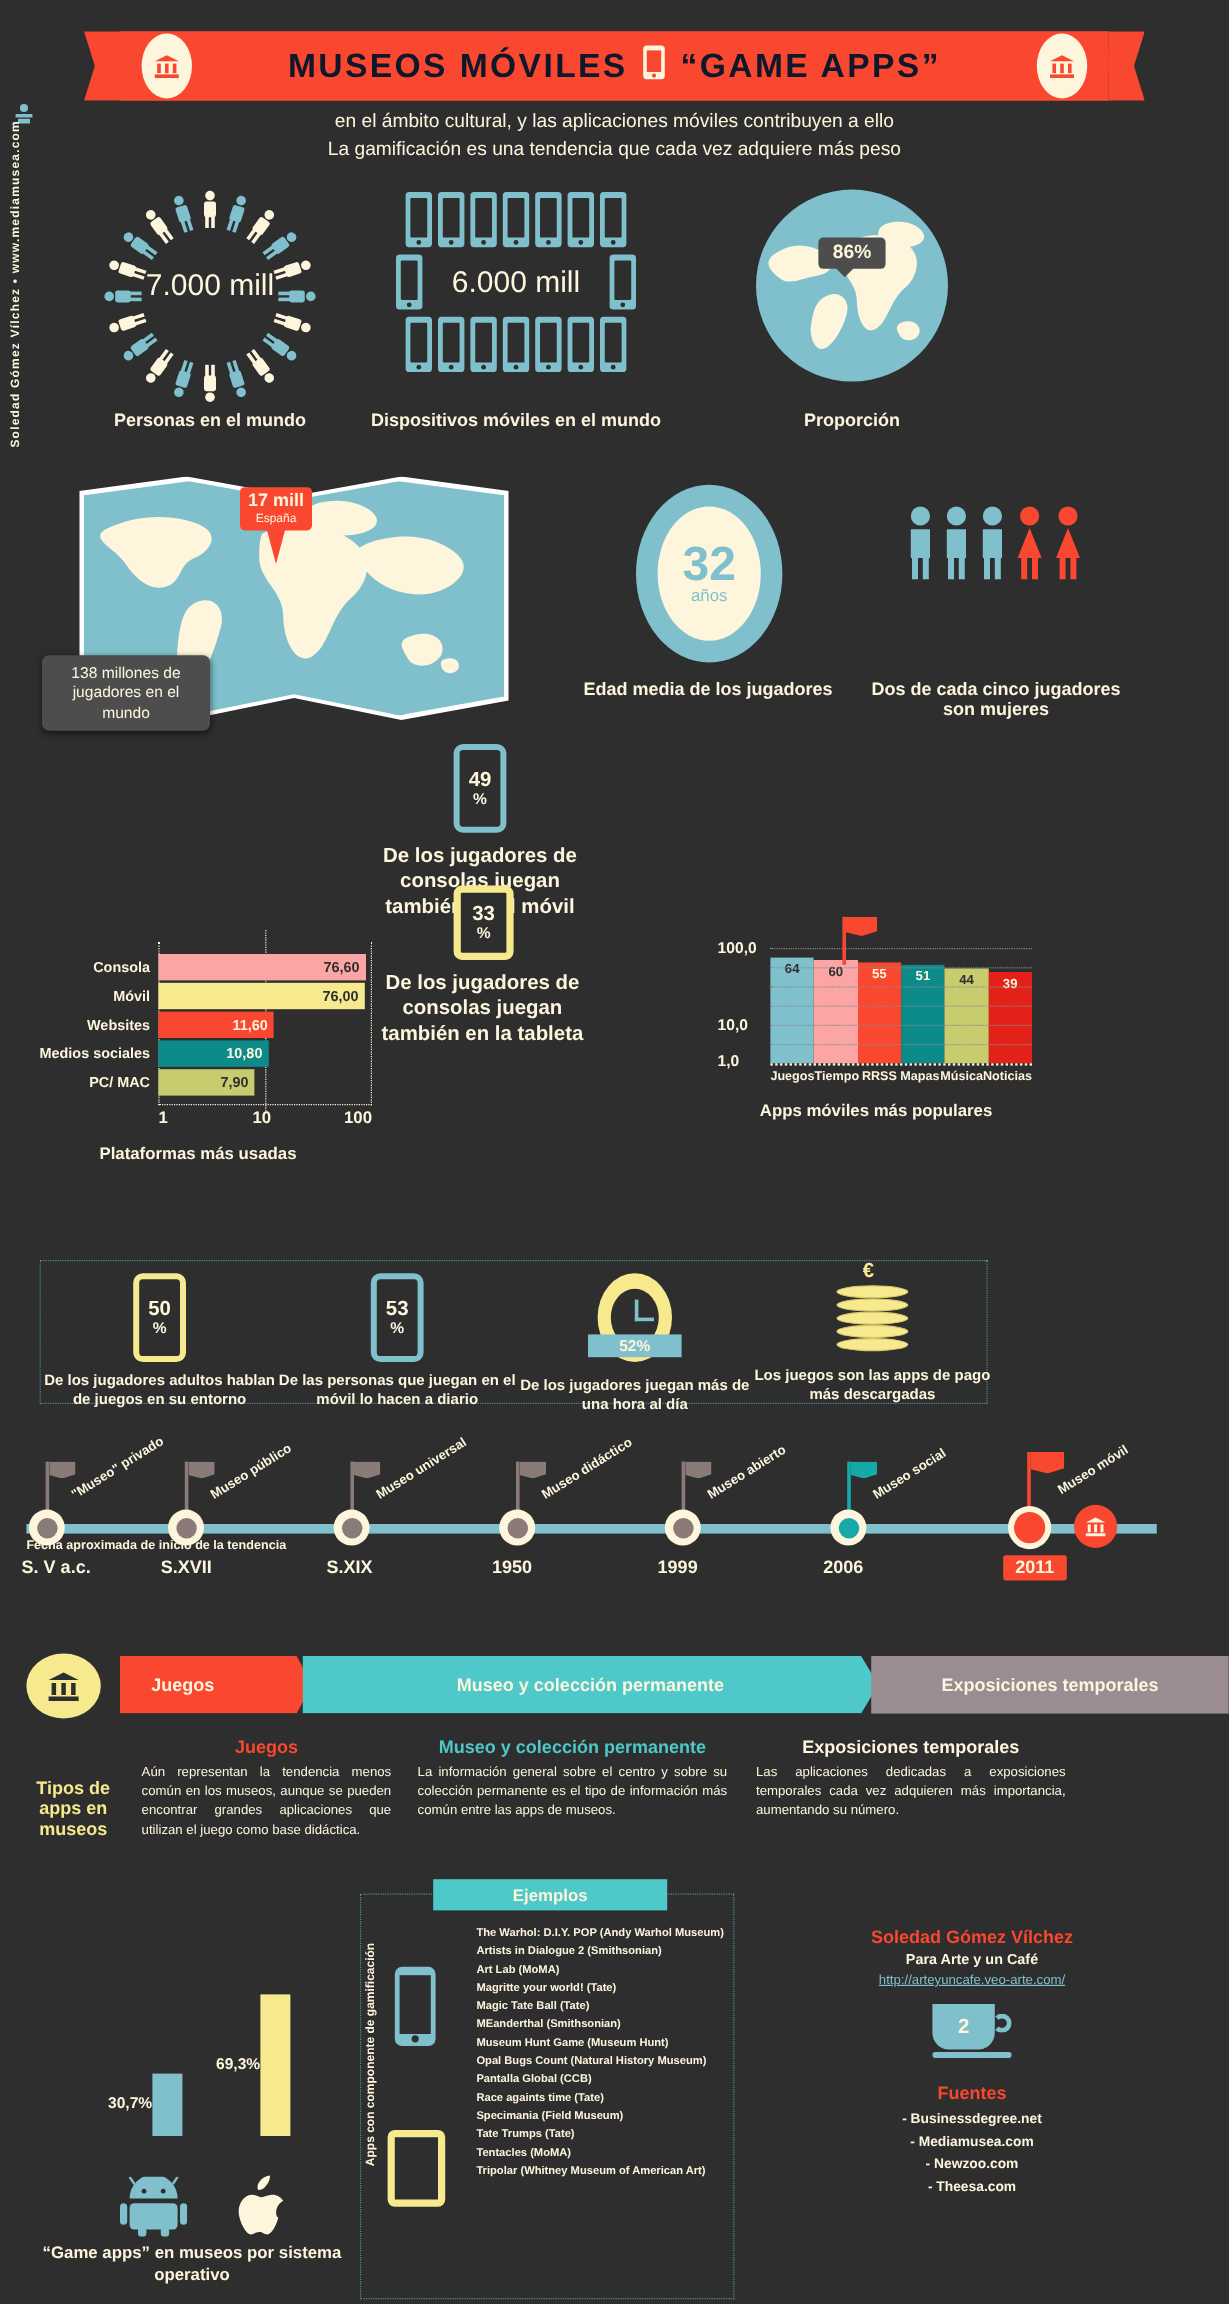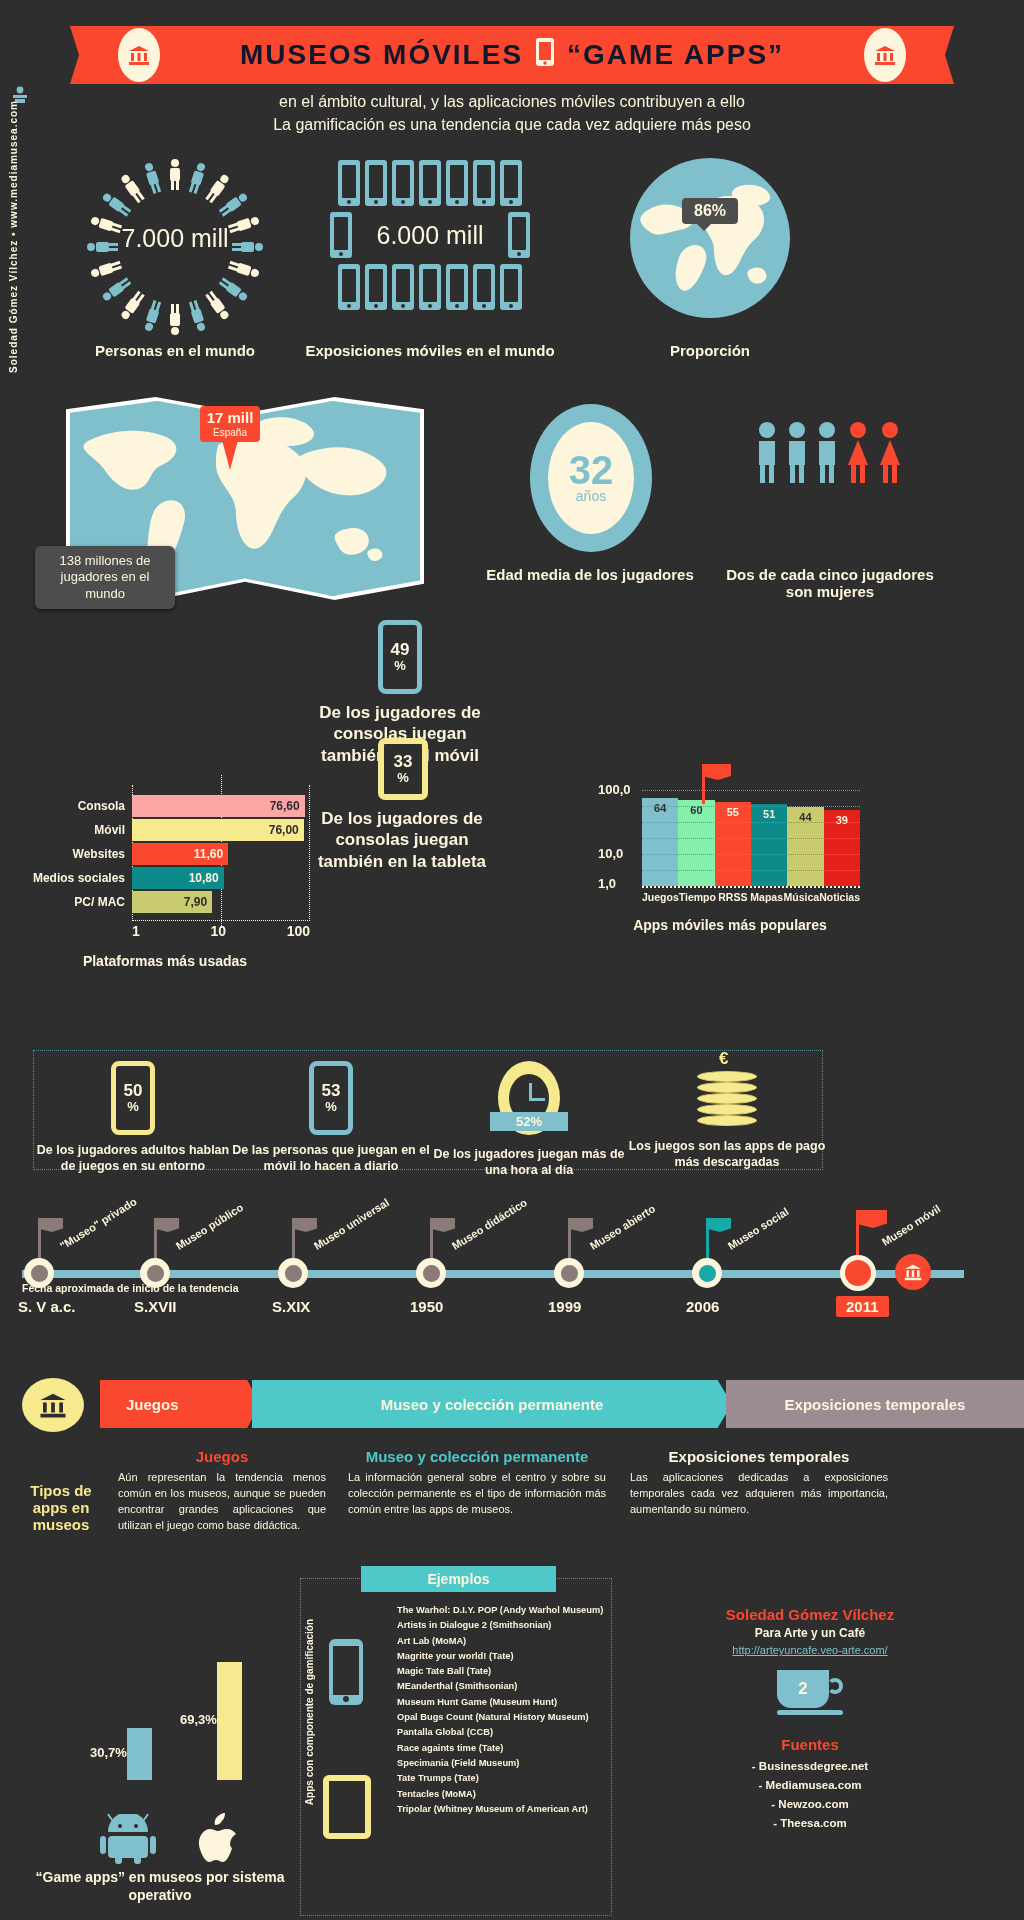--- a/index.html
+++ b/index.html
@@ -451,21 +451,21 @@
     <div class="phone-row">
       <div class="mini-phone"></div>
         <div class="mini-phone"></div>
         <div class="mini-phone"></div>
         <div class="mini-phone"></div>
         <div class="mini-phone"></div>
         <div class="mini-phone"></div>
         <div class="mini-phone"></div>
     </div>
   </div>
-  <div style="position:absolute;left:300px;top:192px;width:260px;" class="cell-label">Exposiciones móviles en el mundo</div>
+  <div style="position:absolute;left:300px;top:192px;width:260px;" class="cell-label">Dispositivos móviles en el mundo</div>
 
   <div class="globe-wrap">
     <div class="globe">
       <svg width="160" height="160" viewBox="0 0 160 160">
         <path d="M18 52c14-9 30-6 40 2s4 16-8 18-22 8-30 2-16-14-2-22z" fill="#fdf6dd"></path>
         <path d="M60 88c10-4 18 4 16 14s-10 26-18 30-14-8-12-20 4-20 14-24z" fill="#fdf6dd"></path>
         <path d="M78 44c16-10 36-6 48 2s10 26-2 36-14 28-24 34-16-10-16-24-14-22-12-34 2-10 6-14z" fill="#fdf6dd"></path>
         <path d="M110 28c14-4 28 2 30 10s-14 12-26 10-18-16-4-20z" fill="#fdf6dd"></path>
         <path d="M124 110c8-2 14 4 12 10s-12 8-16 2 -4-10 4-12z" fill="#fdf6dd"></path>
       </svg>
@@ -602,21 +602,21 @@
     <div class="grid-line" style="top:16px"></div>
     <div class="grid-line" style="top:32px"></div>
     <div class="grid-line" style="top:48px"></div>
     <div class="grid-line" style="top:64px"></div>
     <div class="grid-line" style="top:80px"></div>
     <div class="y-lab" style="top:-8px">100,0</div>
     <div class="y-lab" style="top:56px">10,0</div>
     <div class="y-lab" style="top:86px">1,0</div>
     <div class="flag"></div>
     <div class="col-bar" style="height:88px;background:#7fc0cc;">64</div>
-    <div class="col-bar" style="height:86px;background:#86efac;">60</div>
+    <div class="col-bar" style="height:86px;background:#fca5a5;">60</div>
     <div class="col-bar" style="height:84px;background:#f9482f;color:#fdf6dd;">55</div>
     <div class="col-bar" style="height:82px;background:#0d8a8a;color:#fdf6dd;">51</div>
     <div class="col-bar" style="height:79px;background:#c9cc6e;">44</div>
     <div class="col-bar" style="height:76px;background:#e32119;color:#fdf6dd;">39</div>
   </div>
   <div class="col-x">
     <span>Juegos</span>
     <span>Tiempo</span>
     <span>RRSS</span>
     <span>Mapas</span>

